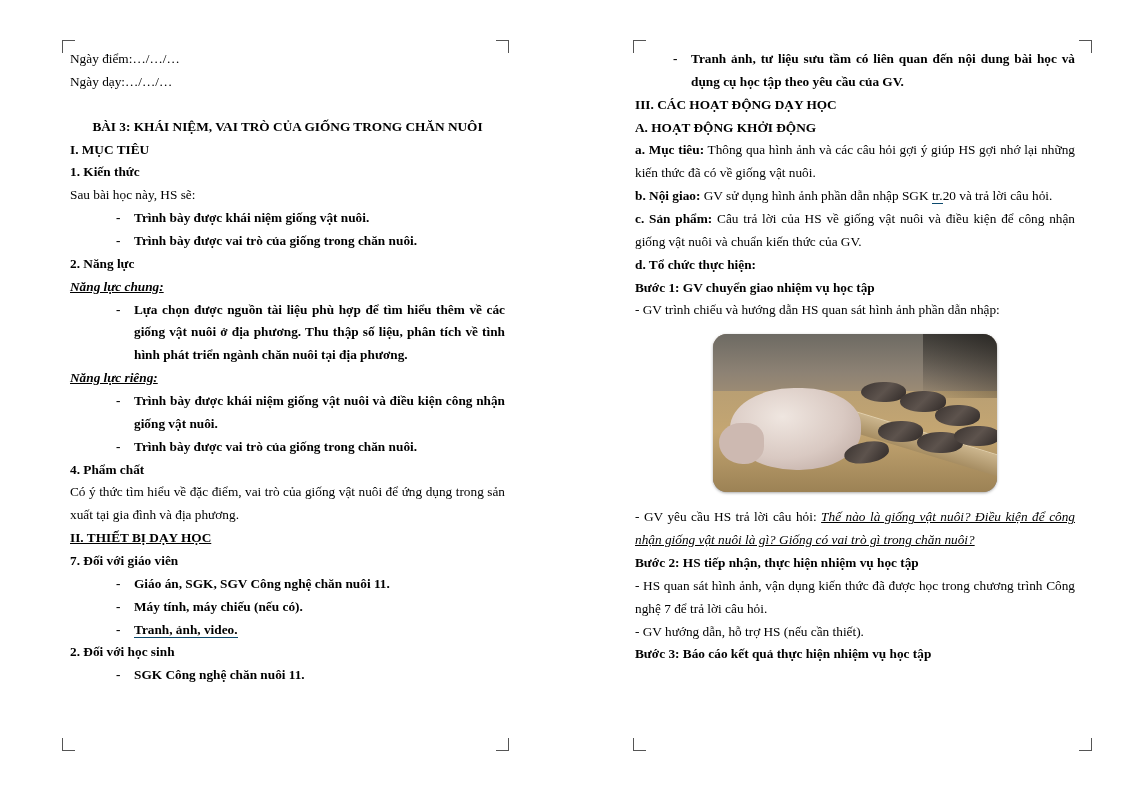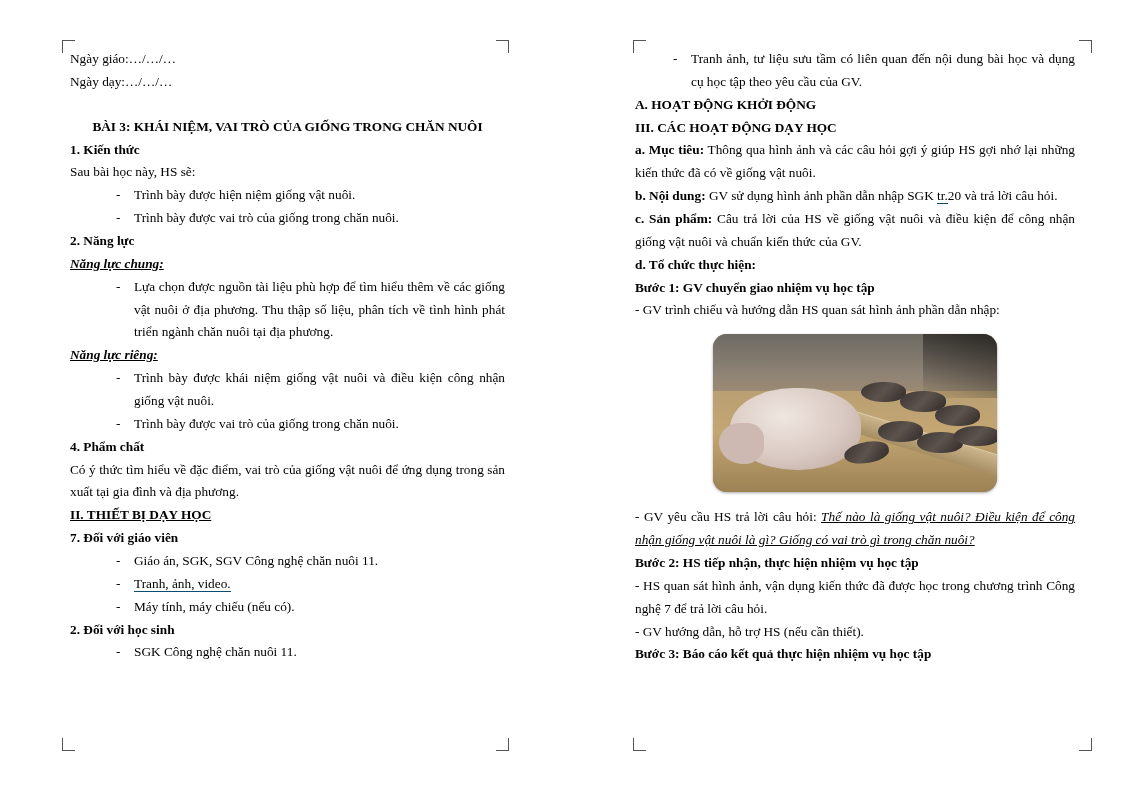--- a/index.html
+++ b/index.html
@@ -82,20 +82,21 @@
   ul.dashlist {
     list-style: none;
     margin: 0;
     padding: 0;
   }
   ul.dashlist > li {
     position: relative;
     padding-left: 26px;
     margin-left: 38px;
     text-align: justify;
+    font-weight: bold;
   }
   ul.dashlist > li::before {
     content: "-";
     position: absolute;
     left: 8px;
     top: 0;
   }
   .page.right ul.dashlist > li {
     margin-left: 30px;
   }
@@ -167,30 +168,31 @@
 
 <div class="workspace">
 
   <div class="page left">
     <div class="crop tl" style="left:62px; top:40px;"></div>
     <div class="crop tr" style="left:496px; top:40px;"></div>
     <div class="crop bl" style="left:62px; top:738px;"></div>
     <div class="crop br" style="left:496px; top:738px;"></div>
 
     <div class="content">
-      <p>Ngày giáo:…/…/…</p>
+      <p>Ngày điểm:…/…/…</p>
       <p>Ngày dạy:…/…/…</p>
 
       <p class="heading-center">BÀI 3: KHÁI NIỆM, VAI TRÒ CỦA GIỐNG TRONG CHĂN NUÔI</p>
 
+      <p class="b">I. MỤC TIÊU</p>
       <p class="b">1. Kiến thức</p>
       <p>Sau bài học này, HS sẽ:</p>
 
       <ul class="dashlist">
-        <li>Trình bày được hiện niệm giống vật nuôi.</li>
+        <li>Trình bày được khái niệm giống vật nuôi.</li>
         <li>Trình bày được vai trò của giống trong chăn nuôi.</li>
       </ul>
 
       <p class="b">2. Năng lực</p>
       <p class="i b">Năng lực chung:</p>
 
       <ul class="dashlist">
         <li>Lựa chọn được nguồn tài liệu phù hợp để tìm hiểu thêm về các giống vật nuôi ở địa phương. Thu thập số liệu, phân tích về tình hình phát triển ngành chăn nuôi tại địa phương.</li>
       </ul>
 
@@ -202,22 +204,22 @@
       </ul>
 
       <p class="b">4. Phẩm chất</p>
       <p>Có ý thức tìm hiểu về đặc điểm, vai trò của giống vật nuôi để ứng dụng trong sản xuất tại gia đình và địa phương.</p>
 
       <p class="b u">II. THIẾT BỊ DẠY HỌC</p>
       <p class="b">7. Đối với giáo viên</p>
 
       <ul class="dashlist">
         <li>Giáo án, SGK, SGV Công nghệ chăn nuôi 11.</li>
+        <li>Máy tính, máy chiếu (nếu có).</li>
         <li><span class="redline">Tranh, ảnh, video.</span></li>
-        <li>Máy tính, máy chiếu (nếu có).</li>
       </ul>
 
       <p class="b">2. Đối với học sinh</p>
 
       <ul class="dashlist">
         <li>SGK Công nghệ chăn nuôi 11.</li>
       </ul>
     </div>
   </div>
 
@@ -227,26 +229,26 @@
     <div class="crop tl" style="left:60px; top:40px;"></div>
     <div class="crop tr" style="left:506px; top:40px;"></div>
     <div class="crop bl" style="left:60px; top:738px;"></div>
     <div class="crop br" style="left:506px; top:738px;"></div>
 
     <div class="content">
       <ul class="dashlist">
         <li>Tranh ảnh, tư liệu sưu tầm có liên quan đến nội dung bài học và dụng cụ học tập theo yêu cầu của GV.</li>
       </ul>
 
+      <p class="b">III. CÁC HOẠT ĐỘNG DẠY HỌC</p>
       <p class="b">A. HOẠT ĐỘNG KHỞI ĐỘNG</p>
-      <p class="b">III. CÁC HOẠT ĐỘNG DẠY HỌC</p>
 
       <p><span class="b">a. Mục tiêu:</span><span> Thông qua hình ảnh và các câu hỏi gợi ý giúp HS gợi nhớ lại những kiến thức đã có về giống vật nuôi.</span></p>
 
-      <p><span class="b">b. Nội dung:</span><span> GV sử dụng hình ảnh phần dẫn nhập SGK </span><span class="redline">tr.</span><span>20 và trả lời câu hỏi.</span></p>
+      <p><span class="b">b. Nội giao:</span><span> GV sử dụng hình ảnh phần dẫn nhập SGK </span><span class="redline">tr.</span><span>20 và trả lời câu hỏi.</span></p>
 
       <p><span class="b">c. Sản phẩm:</span><span> Câu trả lời của HS về giống vật nuôi và điều kiện để công nhận giống vật nuôi và chuẩn kiến thức của GV.</span></p>
 
       <p class="b">d. Tổ chức thực hiện:</p>
 
       <p class="b">Bước 1: GV chuyển giao nhiệm vụ học tập</p>
       <p>- GV trình chiếu và hướng dẫn HS quan sát hình ảnh phần dẫn nhập:</p>
 
       <div class="figure">
         <div class="sky"></div>

